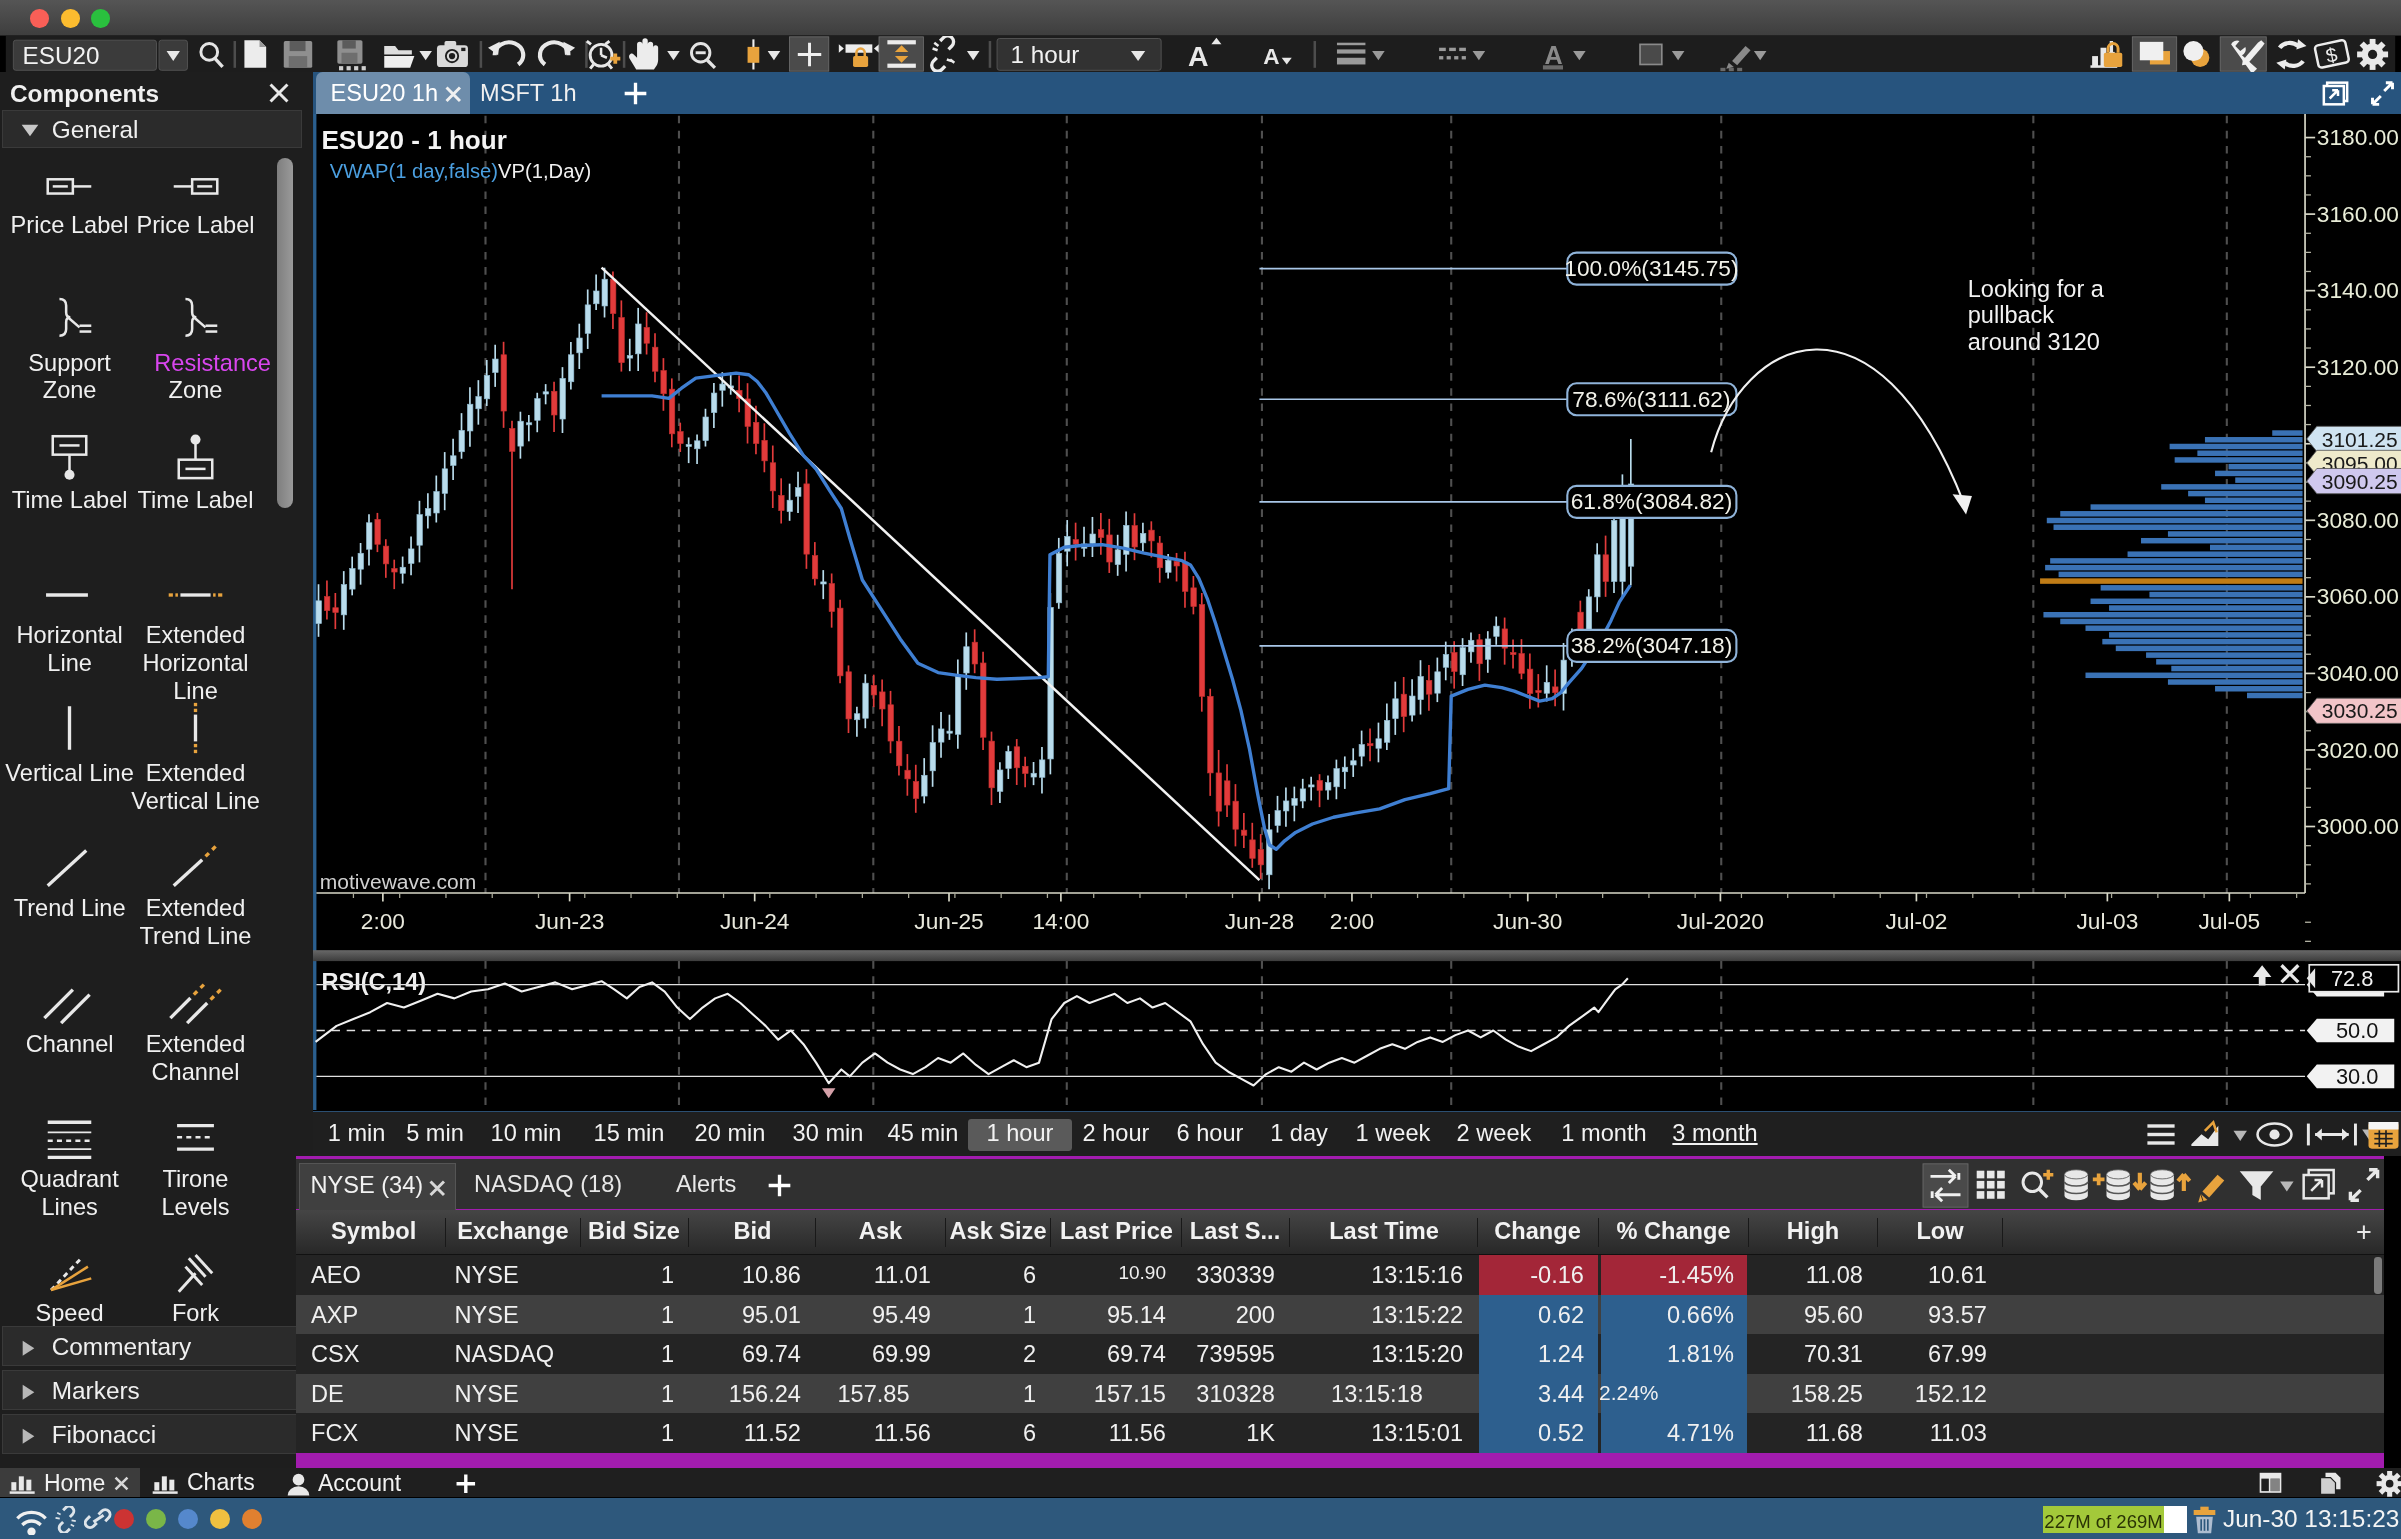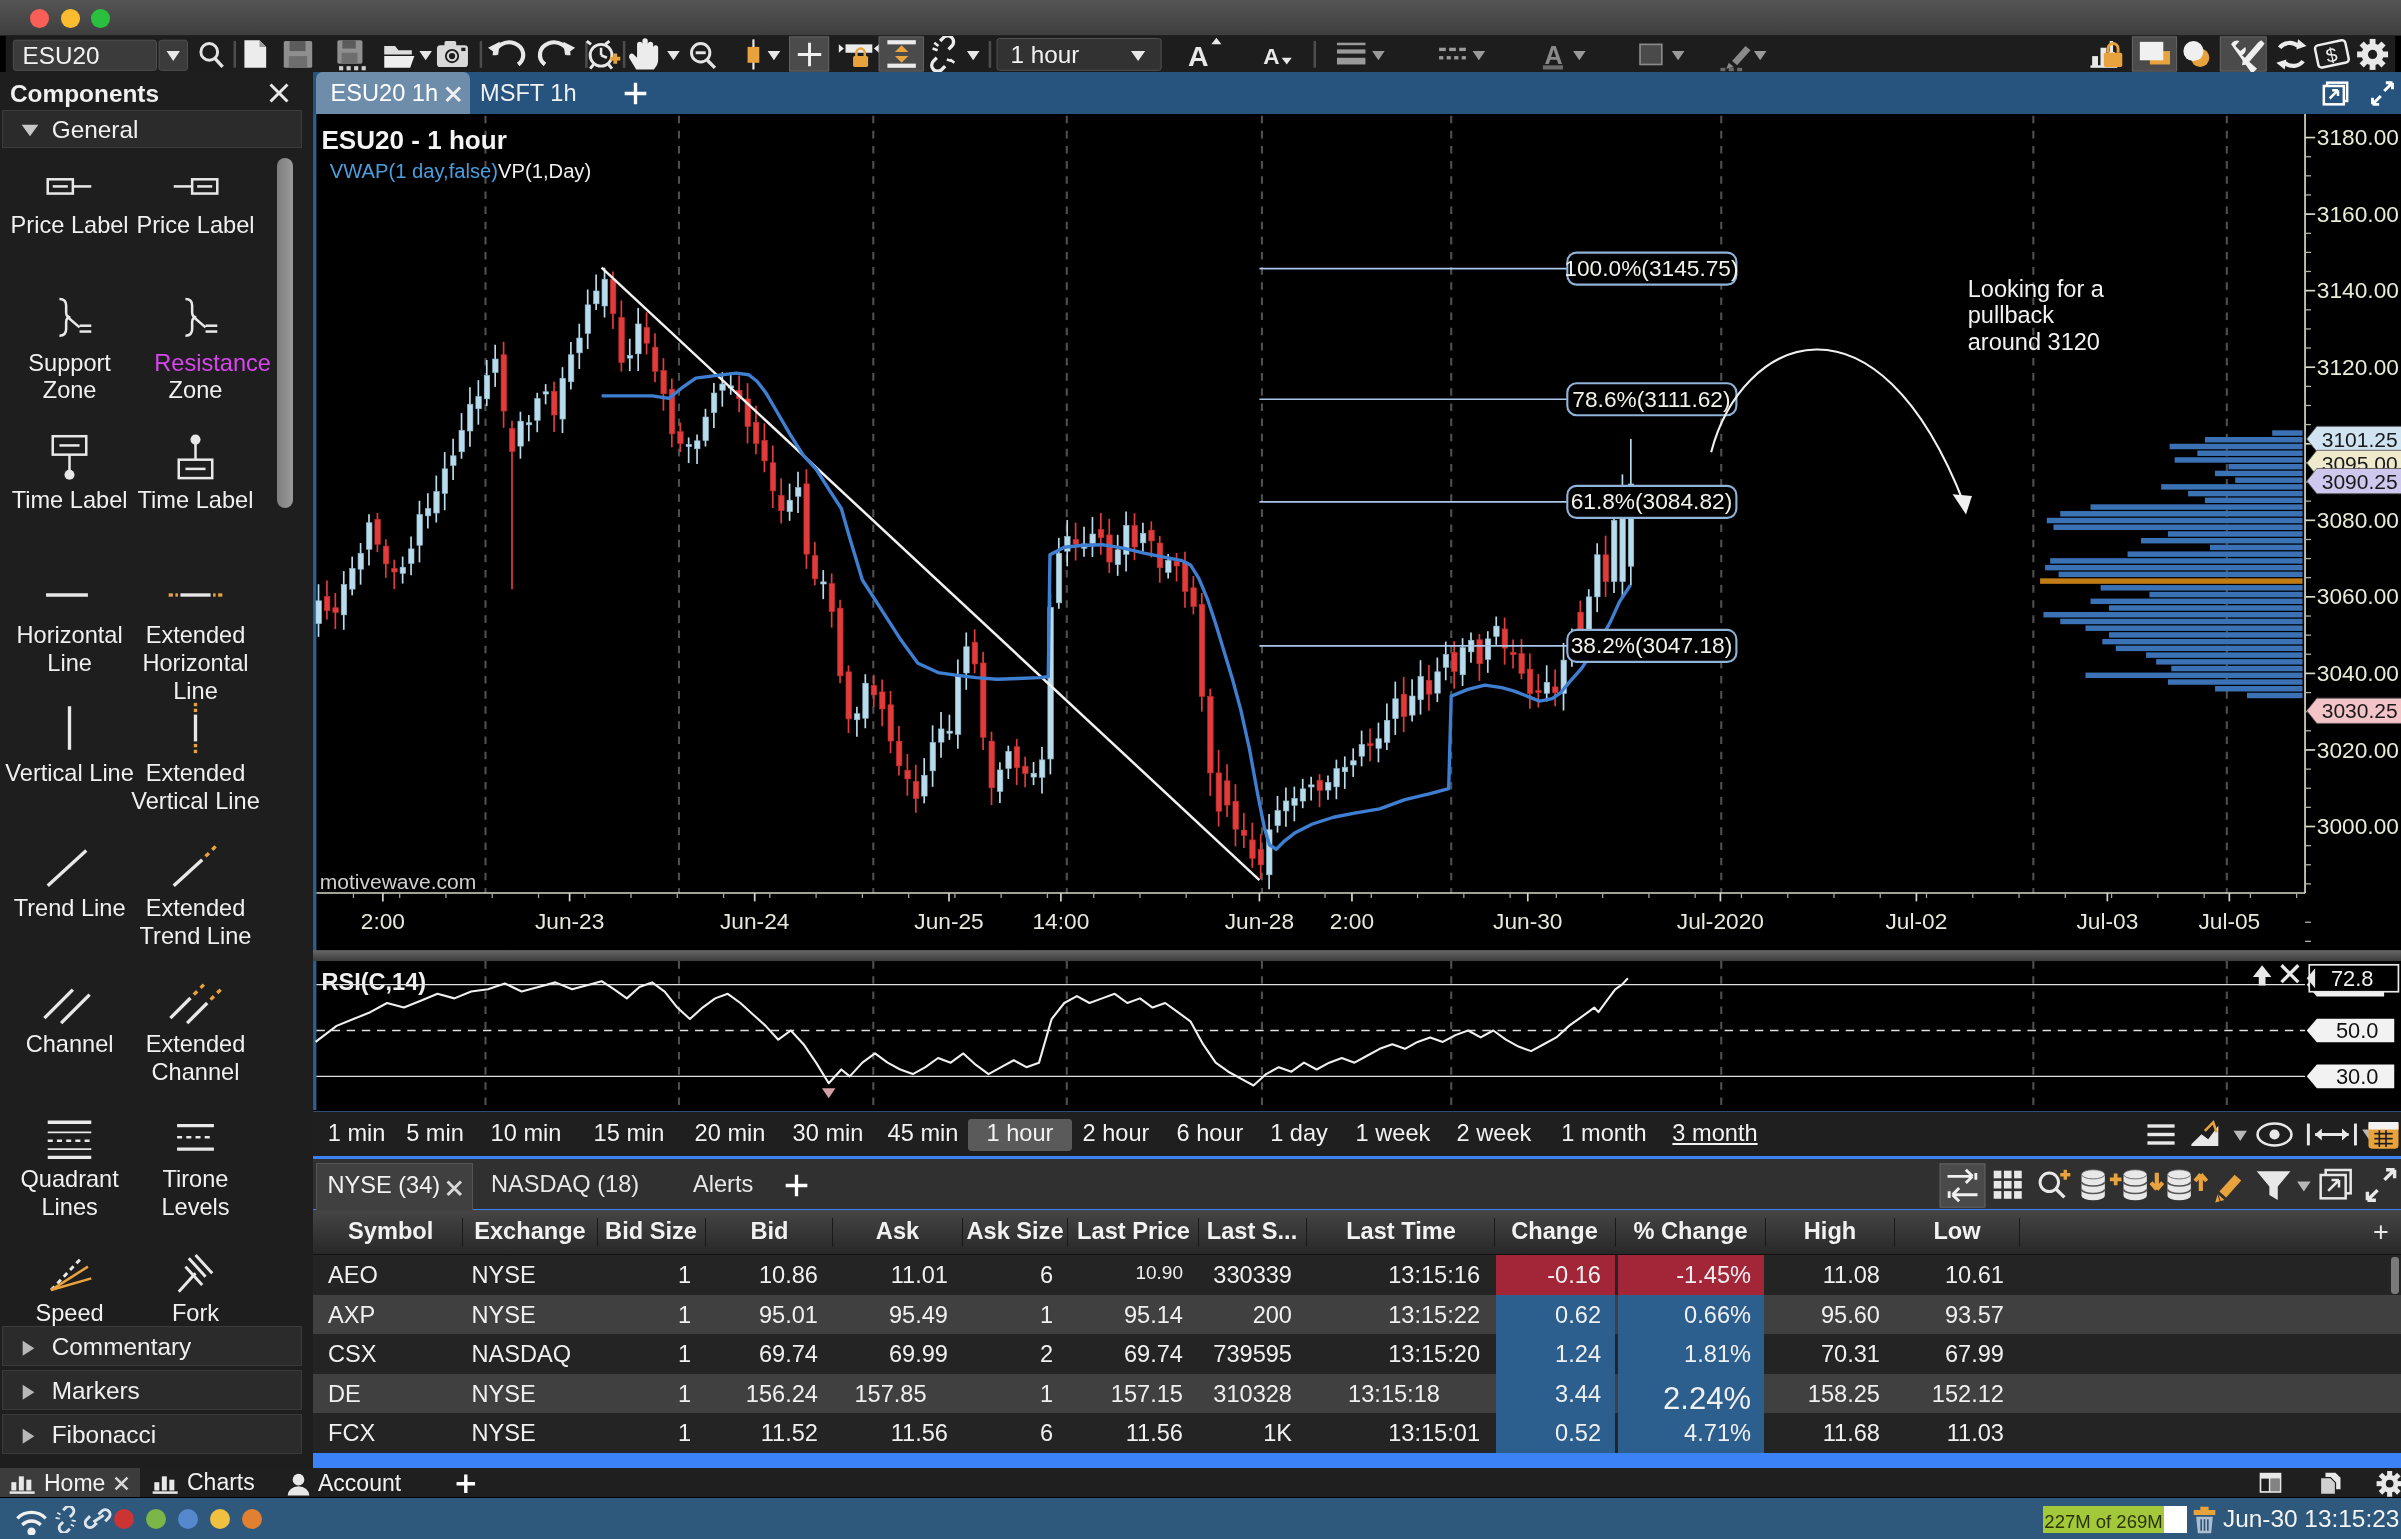--- a/index.html
+++ b/index.html
@@ -947,21 +947,21 @@
       <rect x="3" y="6" width="36" height="9" fill="#f4f4f4"></rect>
       <g stroke="#1f1f1f" stroke-width="2">
         <line x1="10" y1="20" x2="32" y2="20"></line>
         <line x1="10" y1="26" x2="32" y2="26"></line>
         <line x1="10" y1="32" x2="32" y2="32"></line>
         <line x1="16" y1="16" x2="16" y2="36"></line>
         <line x1="24" y1="16" x2="24" y2="36"></line>
       </g>
     </svg>
   </div>
-<div class="abs" style="left:313px;top:1156px;width:2088px;height:312px;background:#3b82f6;">
+<div class="abs" style="left:296px;top:1156px;width:2088px;height:312px;background:#a21caf;">
     <div class="abs" style="left:0;top:3.4px;width:2088px;height:50px;background:#303030;">
       <div class="abs" style="left:3.4px;top:3.4px;width:157px;height:47px;background:#404040;border:0.8px solid #555;border-bottom:none;">
         <div class="abs" style="left:10px;top:8.4px;font-size:23.6px;color:#f2f2f2;">NYSE (34)</div>
         <svg class="abs" style="left:128px;top:15px;" width="18.5" height="18.5" viewBox="0 0 22 22">
           <path d="M3 3 L19 19 M19 3 L3 19" stroke="#d8d8d8" stroke-width="3.5"></path>
         </svg>
       </div>
       <div class="abs" style="left:178px;top:11.8px;font-size:23.6px;color:#e8e8e8;">NASDAQ (18)</div>
       <div class="abs" style="left:380px;top:11.8px;font-size:23.6px;color:#e8e8e8;">Alerts</div>
       <svg class="abs" style="left:471px;top:13.5px;" width="25" height="25" viewBox="0 0 30 30">
@@ -1101,21 +1101,21 @@
       <div class="abs" style="left:284px;top:6.7px;width:94px;font-size:23.6px;color:#f0f0f0;text-align:right;">1</div>
       <div class="abs" style="left:394px;top:6.7px;width:111px;font-size:23.6px;color:#f0f0f0;text-align:right;">156.24</div>
       <div class="abs" style="left:520px;top:6.7px;width:115px;font-size:23.6px;color:#f0f0f0;text-align:center;">157.85</div>
       <div class="abs" style="left:650px;top:6.7px;width:90px;font-size:23.6px;color:#f0f0f0;text-align:right;">1</div>
       <div class="abs" style="left:756px;top:6.7px;width:114px;font-size:23.6px;color:#f0f0f0;text-align:right;">157.15</div>
       <div class="abs" style="left:885px;top:6.7px;width:94px;font-size:23.6px;color:#f0f0f0;text-align:right;">310328</div>
       <div class="abs" style="left:995px;top:6.7px;width:172px;font-size:23.6px;color:#f0f0f0;text-align:center;">13:15:18</div>
       <div class="abs" style="left:1183px;top:0;width:119px;height:40px;background:#2d5f8e;"></div>
       <div class="abs" style="left:1181px;top:6.7px;width:107px;font-size:23.6px;color:#f0f0f0;text-align:right;">3.44</div>
       <div class="abs" style="left:1305px;top:0;width:146px;height:40px;background:#2d5f8e;"></div>
-      <div class="abs" style="left:1303px;top:6.7px;width:135px;font-size:31px;color:#f0f0f0;text-align:right;">2.24%</div>
+      <div class="abs" style="left:1303px;top:6.7px;width:135px;font-size:21px;color:#f0f0f0;text-align:left;">2.24%</div>
       <div class="abs" style="left:1453px;top:6.7px;width:114px;font-size:23.6px;color:#f0f0f0;text-align:right;">158.25</div>
       <div class="abs" style="left:1582px;top:6.7px;width:109px;font-size:23.6px;color:#f0f0f0;text-align:right;">152.12</div>
     </div>
     <div class="abs" style="left:0;top:257px;width:2088px;height:40px;background:#242424;">
       <div class="abs" style="left:6.7px;top:6.7px;width:128px;font-size:23.6px;color:#f0f0f0;padding-left:8.4px;text-align:left;">FCX</div>
       <div class="abs" style="left:150px;top:6.7px;width:119px;font-size:23.6px;color:#f0f0f0;padding-left:8.4px;text-align:left;">NYSE</div>
       <div class="abs" style="left:284px;top:6.7px;width:94px;font-size:23.6px;color:#f0f0f0;text-align:right;">1</div>
       <div class="abs" style="left:394px;top:6.7px;width:111px;font-size:23.6px;color:#f0f0f0;text-align:right;">11.52</div>
       <div class="abs" style="left:520px;top:6.7px;width:115px;font-size:23.6px;color:#f0f0f0;text-align:right;">11.56</div>
       <div class="abs" style="left:650px;top:6.7px;width:90px;font-size:23.6px;color:#f0f0f0;text-align:right;">6</div>

